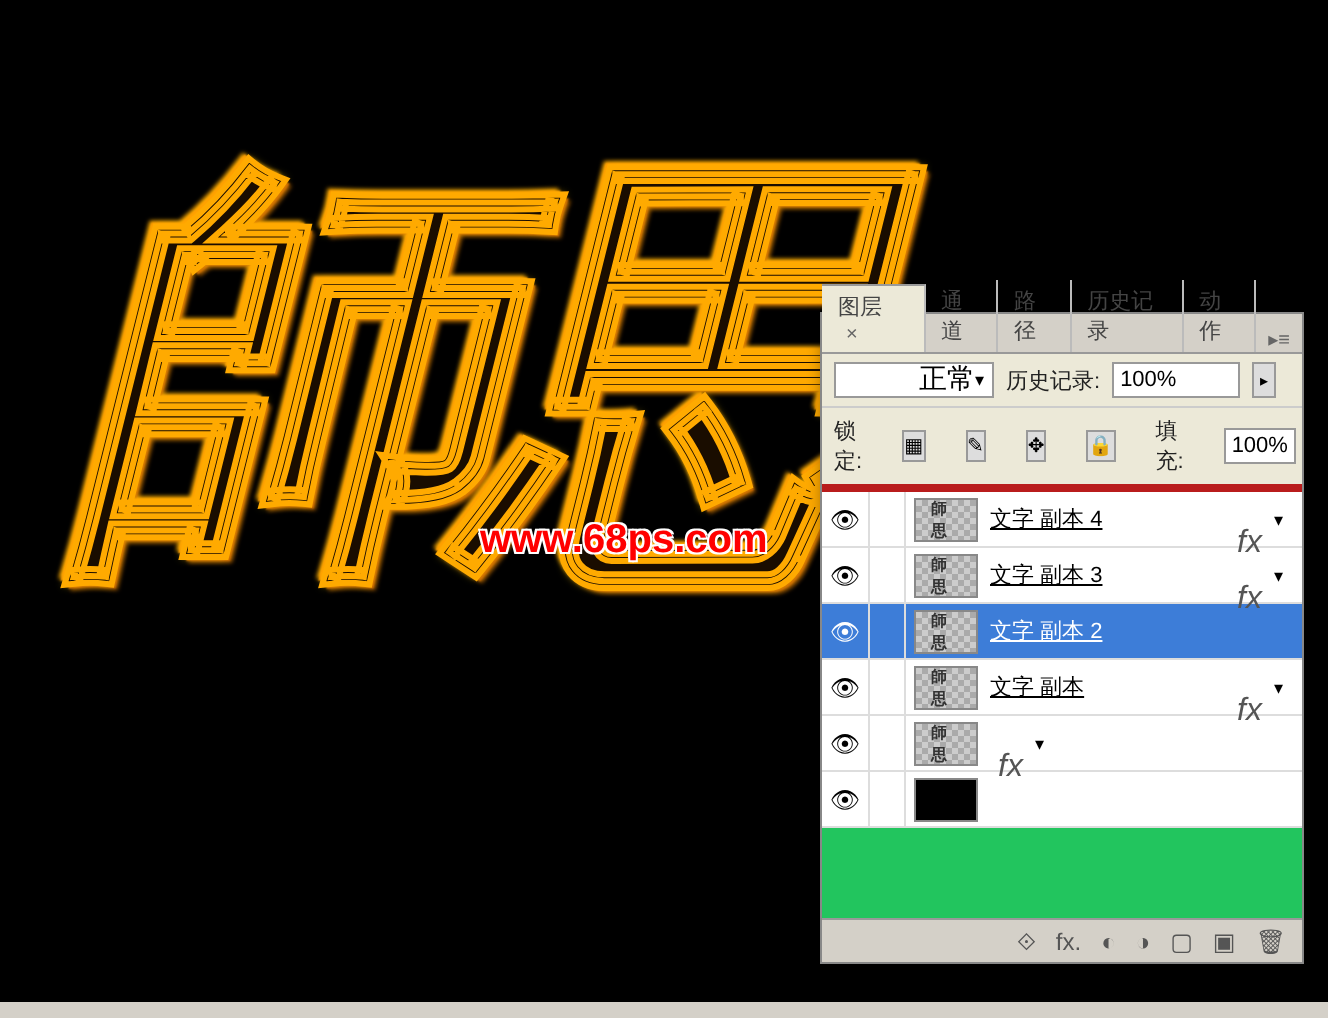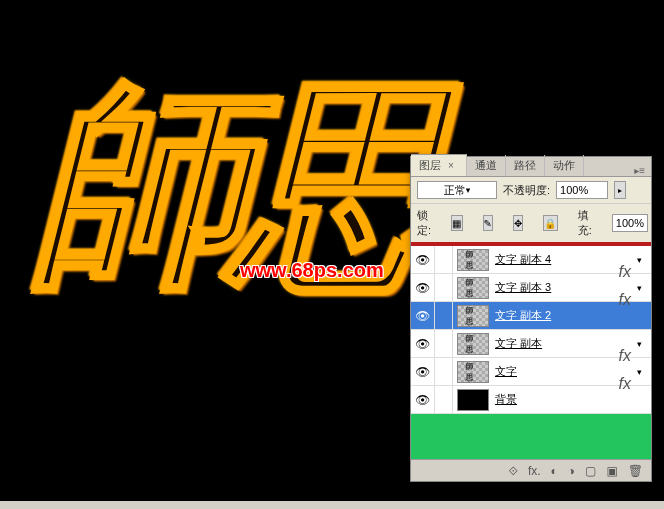--- a/index.html
+++ b/index.html
@@ -90,32 +90,32 @@
       display: flex;
       align-items: center;
       padding: 4px 6px;
       gap: 6px;
       background: #ece9d8;
       border-bottom: 1px solid #ccc;
     }
     .blend-select {
       width: 80px;
       height: 18px;
-      font-size: 11px;
+      font-size: 14px;
       background: #fff;
       border: 1px solid #999;
       padding: 0 4px;
       display: flex;
       align-items: center;
-      justify-content: center;
+      justify-content: flex-end;
     }
     .blend-select::after { content: "▾"; font-size: 9px; }
     .label-small { font-size: 11px; color: #222; }
     .value-input {
-      width: 52px;
+      width: 64px;
       height: 18px;
       background: #fff;
       border: 1px solid #999;
       font-size: 11px;
       padding: 0 3px;
       display: flex;
       align-items: center;
     }
     .arrow-btn {
       width: 12px;
@@ -254,29 +254,30 @@
 </div>
 
 <div class="layers-panel">
   <div class="tabs-row">
     <div class="tab active">
       <span>图层</span>
       <span class="tab-close">×</span>
     </div>
     <div class="tab">通道</div>
     <div class="tab">路径</div>
+    <div class="tab">历史记录</div>
     <div class="tab">动作</div>
     <div class="panel-menu">▸≡</div>
   </div>
 
   <div class="controls-row">
     <div class="blend-select">
       <span>正常</span>
     </div>
-    <span class="label-small">不透明度:</span>
+    <span class="label-small">历史记录:</span>
     <div class="value-input">100%</div>
     <div class="arrow-btn">▸</div>
   </div>
 
   <div class="lock-row">
     <span class="label-small">锁定:</span>
     <div class="lock-icon">▦</div>
     <div class="lock-icon">✎</div>
     <div class="lock-icon">✥</div>
     <div class="lock-icon">🔒</div>
@@ -333,31 +334,29 @@
       <span class="fx-toggle">▾</span>
     </div>
     <div class="layer-row">
       <div class="vis-col">
           <span class="eye-icon">👁</span>
         </div>
       <div class="link-col"></div>
       <div class="thumb">
           <span class="inner-text">師思</span>
         </div>
-      <span class="layer-name">文字</span>
       <span class="fx-label">fx</span>
       <span class="fx-toggle">▾</span>
     </div>
     <div class="layer-row">
       <div class="vis-col">
           <span class="eye-icon">👁</span>
         </div>
       <div class="link-col"></div>
       <div class="thumb bg-black"></div>
-      <span class="layer-name">背景</span>
     </div>
   </div>
 
   <div class="panel-bottom">
     <span class="bottom-icon">⟐</span>
     <span class="bottom-icon">fx.</span>
     <span class="bottom-icon">◐</span>
     <span class="bottom-icon">◑</span>
     <span class="bottom-icon">▢</span>
     <span class="bottom-icon">▣</span>

